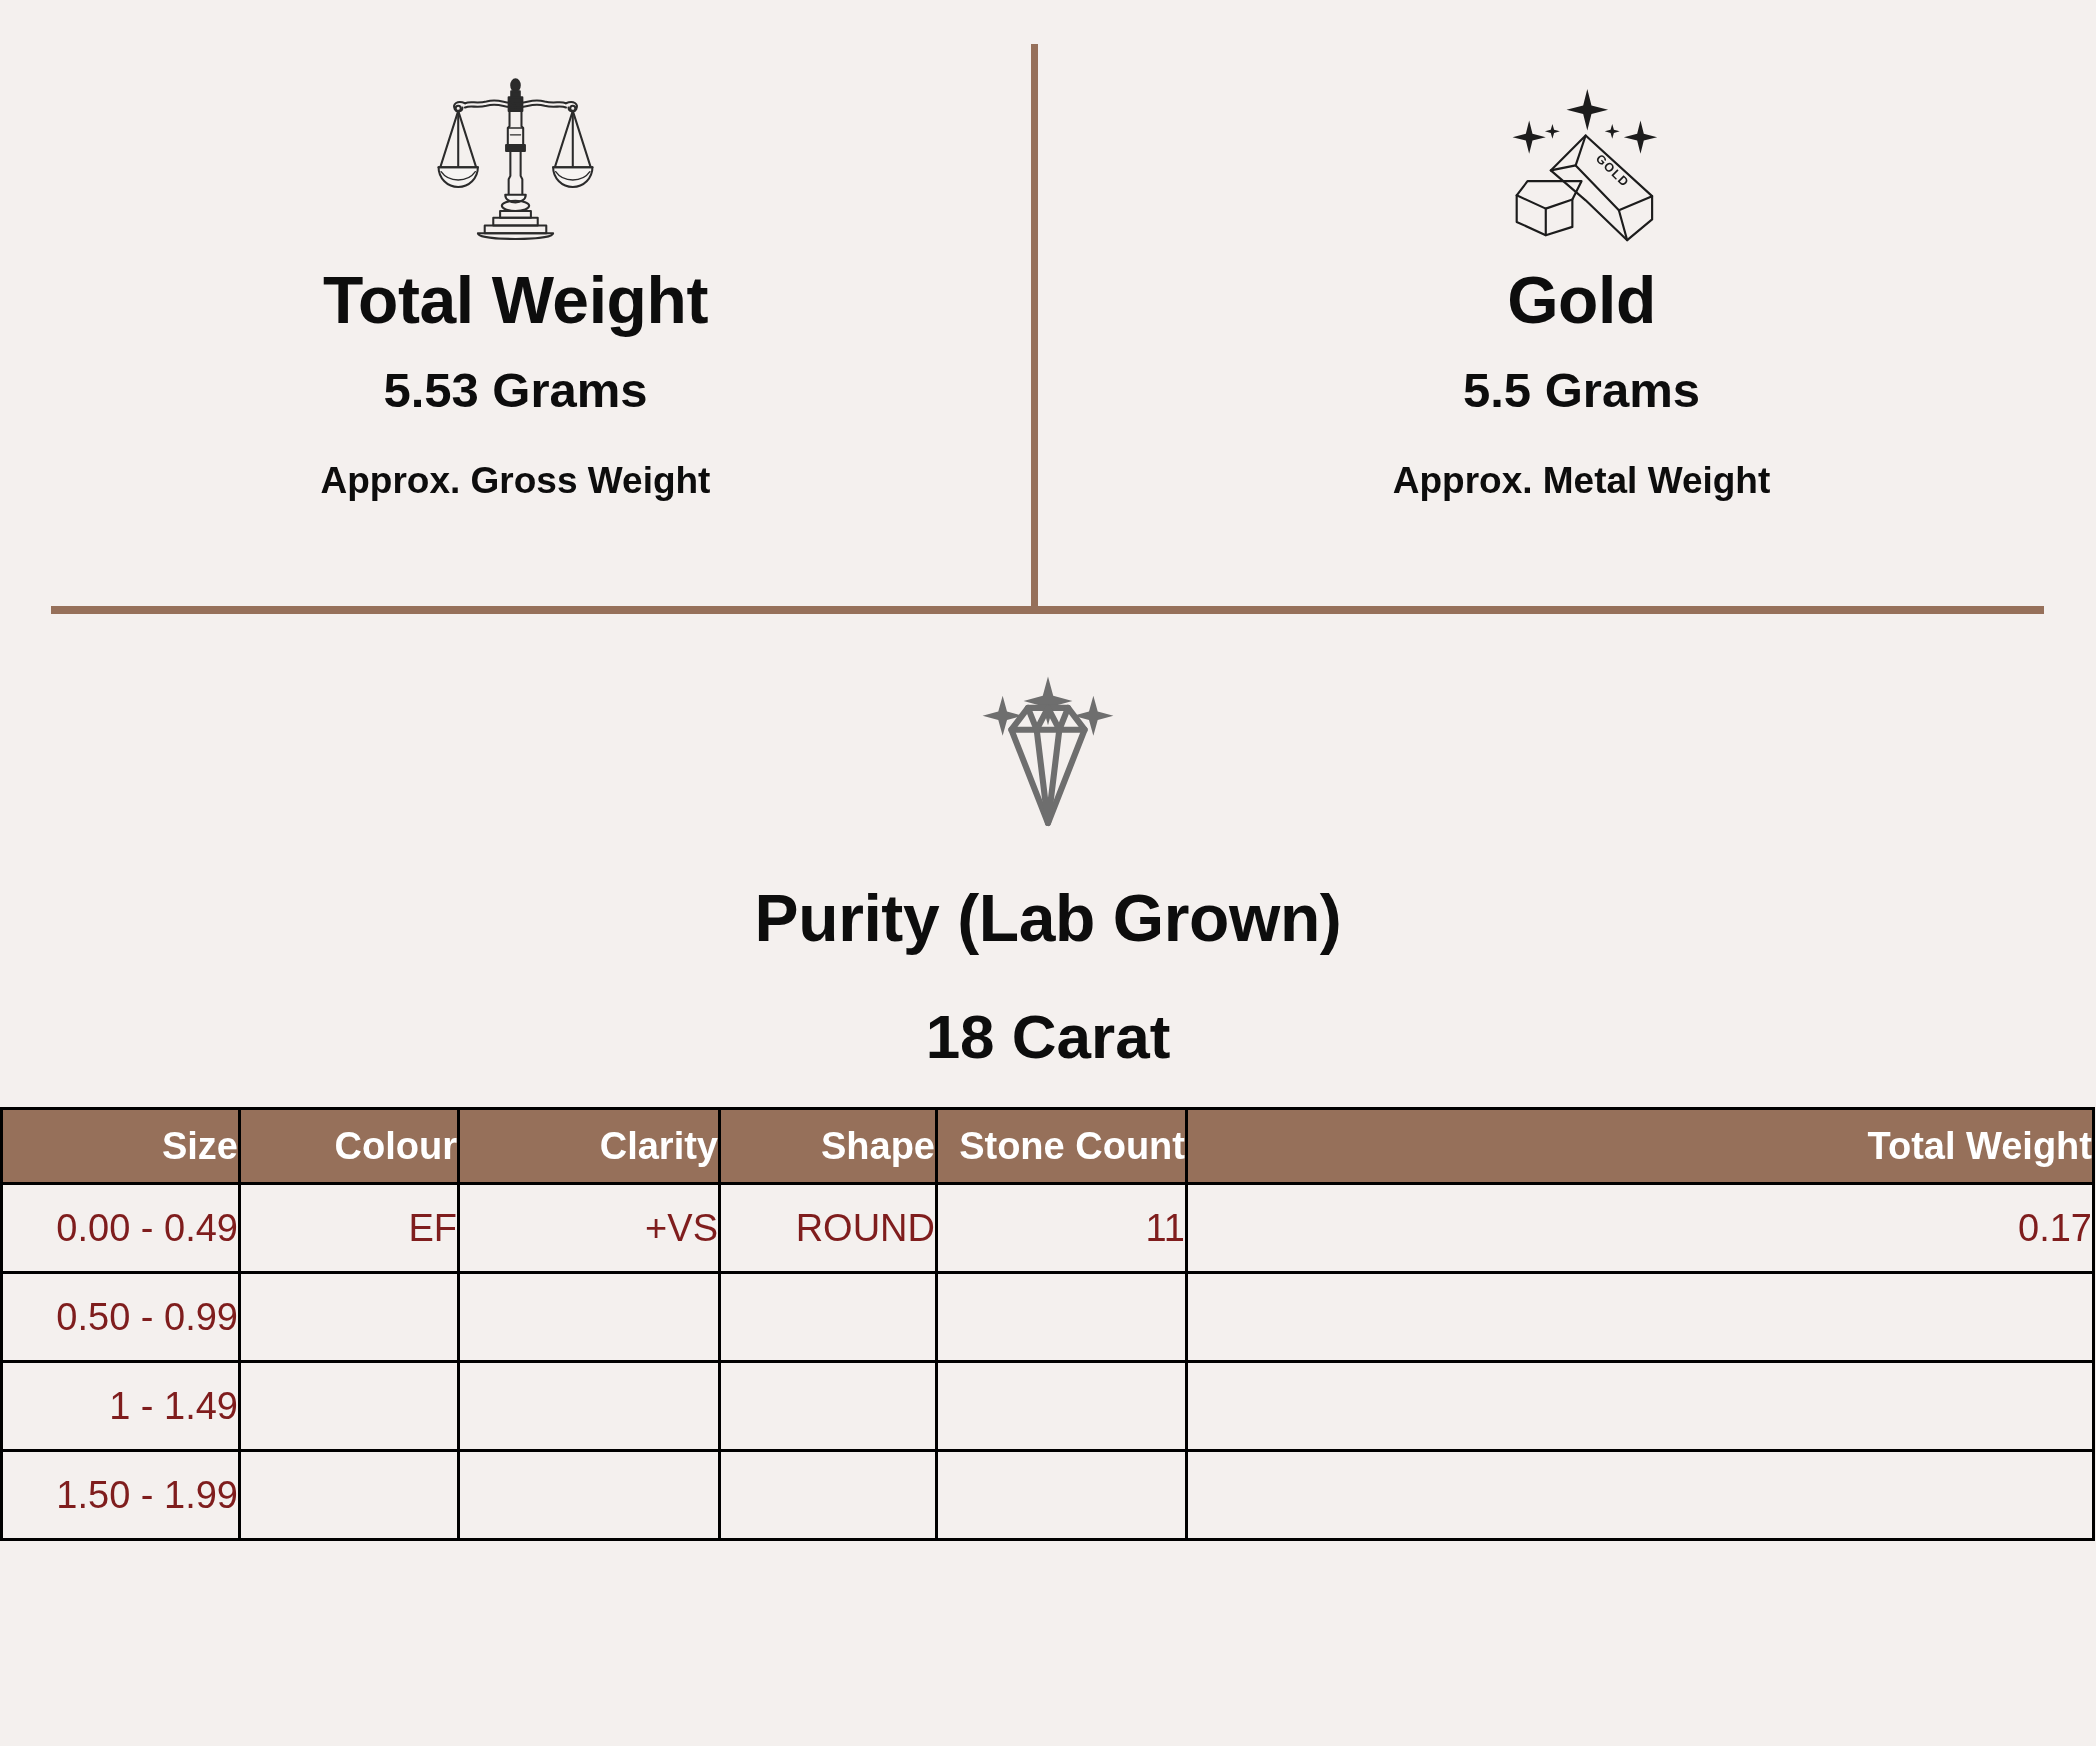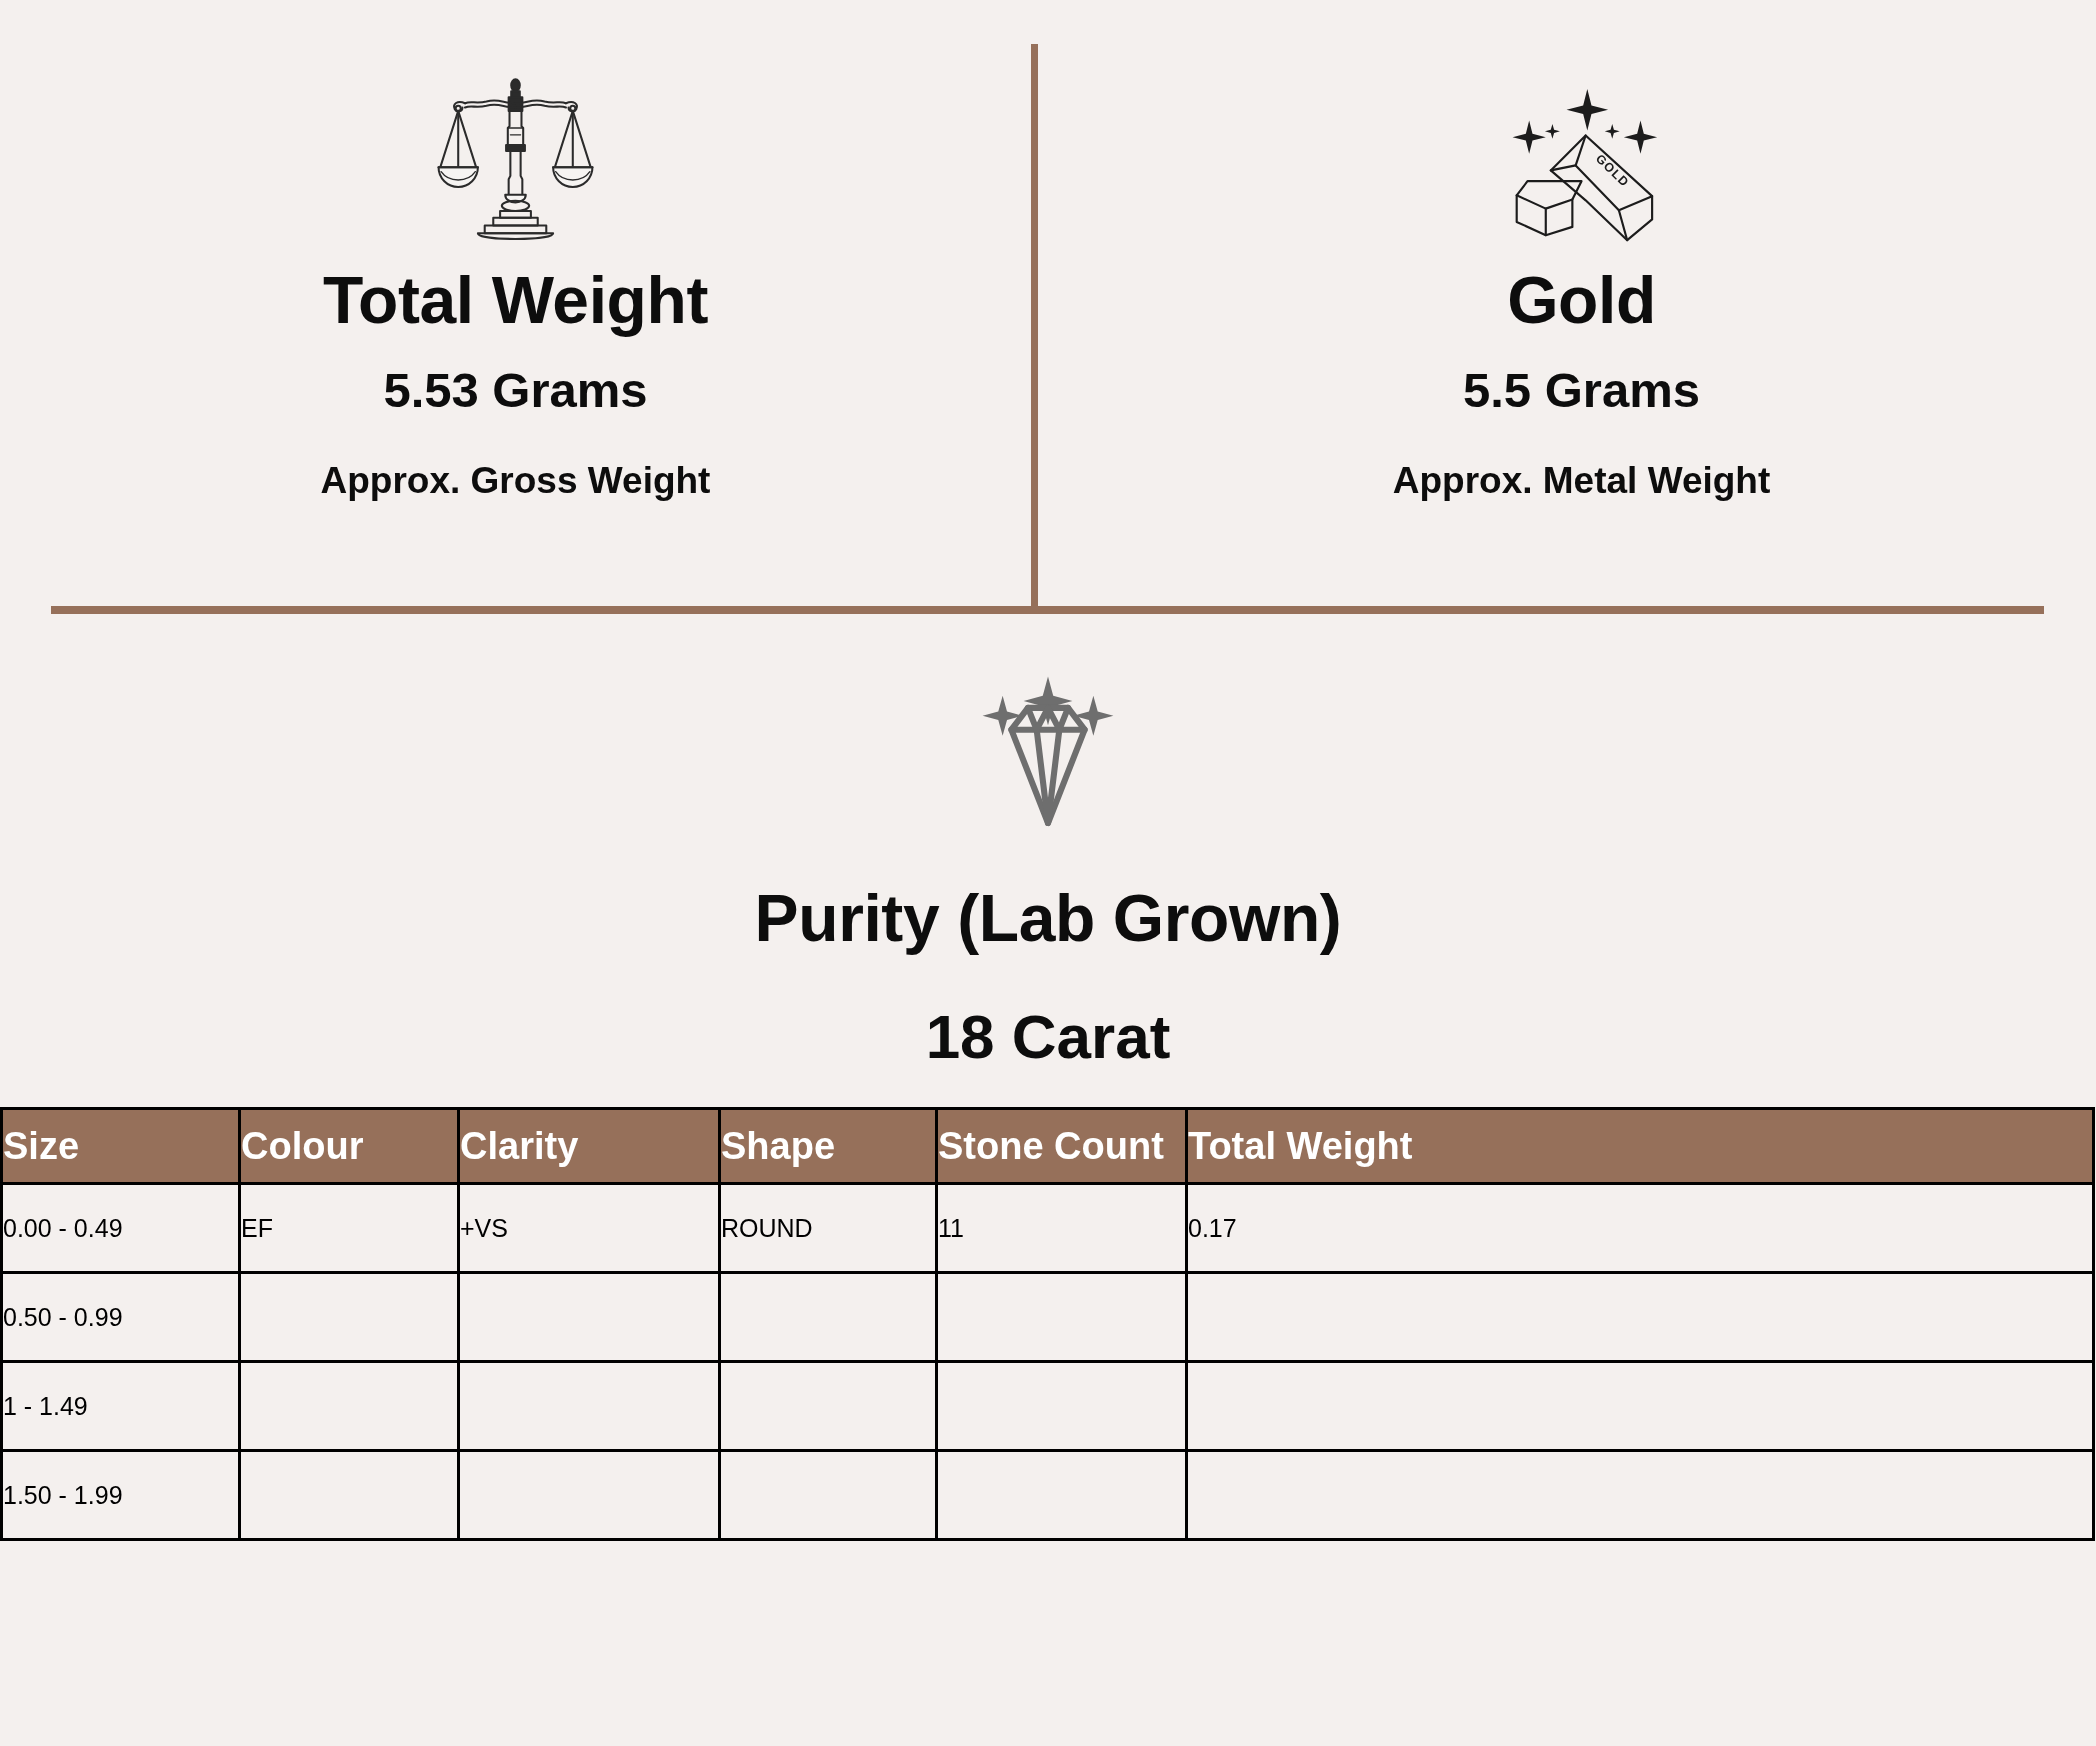--- a/index.html
+++ b/index.html
@@ -131,37 +131,37 @@
     position: absolute;
     left: 0;
     top: 1107px;
     width: 2092px;
     border-collapse: collapse;
     table-layout: fixed;
   }
   .spec-table th,
   .spec-table td {
     border: 3.5px solid #000;
-    text-align: left;
+    text-align: right;
     padding: 0;
     margin-top: 16px;
   }
   .spec-table th {
     background: #96705A;
     color: #FFFFFF;
     font-size: 38px;
     font-weight: 700;
     height: 72px;
     white-space: nowrap;
     letter-spacing: 0px;
   }
   .spec-table td {
     background: #F4F0EE;
-    color: #000000;
-    font-size: 25px;
+    color: #7f1d1d;
+    font-size: 38px;
     font-weight: 400;
     height: 86px;
     white-space: nowrap;
   }
   .col-size   { width: 238px; }
   .col-colour { width: 219px; }
   .col-clarity{ width: 261px; }
   .col-shape  { width: 217px; }
   .col-count  { width: 250px; }
   .col-weight { width: 907px; }

